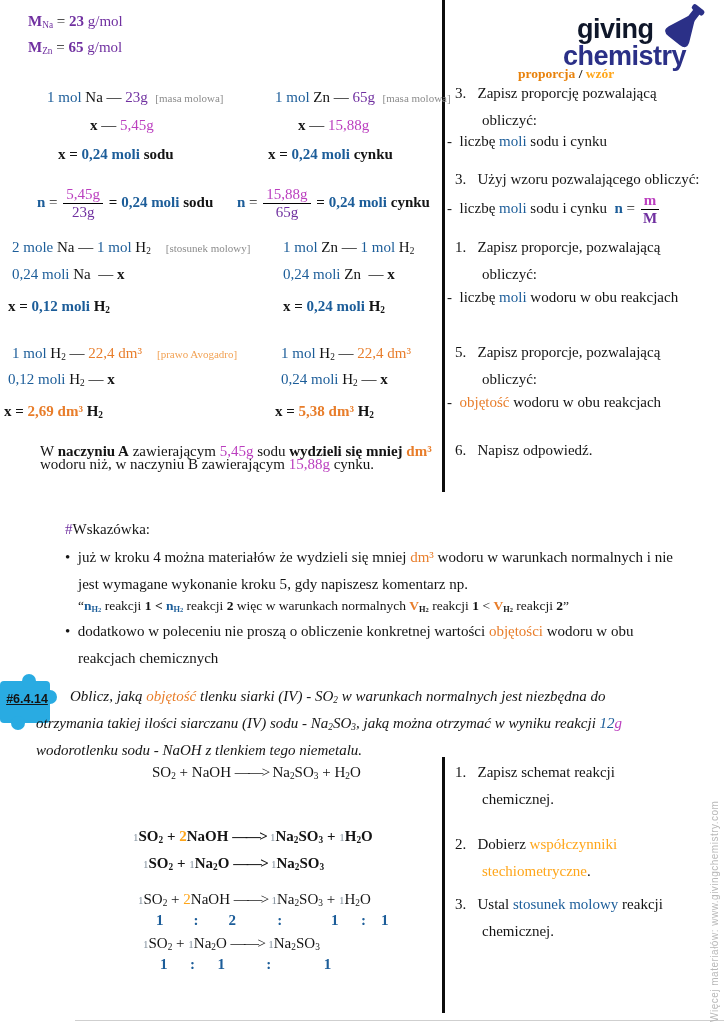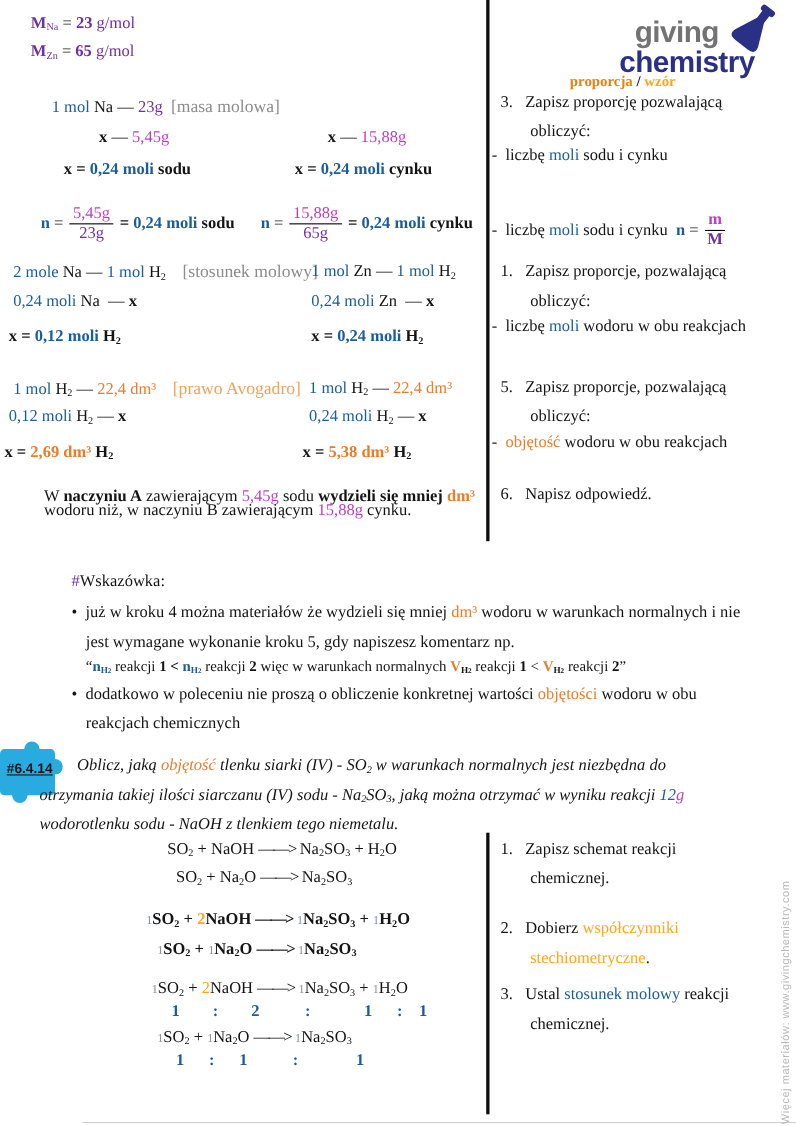--- a/index.html
+++ b/index.html
@@ -11,21 +11,21 @@
   .b{font-weight:700;}
   .bl{color:#1c5d99;}
   .pu{color:#7030a0;}
   .mg{color:#bb3fbf;}
   .or{color:#e87d2a;}
   .lo{color:#f2a254;}
   .go{color:#ffa61a;text-align:center;}
   .po{color:#e8820c;}
   .gy{color:#8c8c8c;}
   .co{color:#8593a0;font-size:11px;}
-  .sm{font-size:16px;text-align:right;}
+  .sm{font-size:11px;text-align:right;}
   .u{text-underline-offset:2px;}
   .arr{letter-spacing:-1.5px;}
   .it{font-style:italic;}
   .f13{font-size:13.5px;}
   .f12{font-size:12.5px;text-decoration:underline;}
   .frac{display:inline-block;text-align:center;vertical-align:middle;padding:0 2px;}
   .fr-num{display:block;border-bottom:1.4px solid #000;padding:0 3px;line-height:1.15;}
   .fr-den{display:block;line-height:1.15;}
   .divider{position:absolute;width:3px;background:#0d0d0d;}
   .sans{font-family:"Liberation Sans","DejaVu Sans",sans-serif;}
@@ -39,36 +39,37 @@
 </style>
 </head>
 <body>
 
 <div id="page">
 
   <div class="divider" style="left:442px;top:0;height:492px"></div>
   <div class="divider" style="left:442px;top:757px;height:256px"></div>
   <div id="page-edge"></div>
 
-  <div class="logo-word" style="left:577px;top:16px;color:#737373">giving</div>
+  <div class="logo-word" style="left:577px;top:16px;color:#0f172a">giving</div>
   <div class="logo-word" style="left:563px;top:43px;color:#2b3087">chemistry</div>
   <svg style="position:absolute;left:648px;top:3px" width="70" height="46" viewBox="0 0 70 46">
     <g transform="rotate(38 35 23)" fill="#2b3087">
       <rect x="30" y="-2" width="14" height="6" rx="2.5"></rect>
       <rect x="33" y="2" width="8" height="12" rx="1.5"></rect>
       <path d="M33 12 L24 32 Q21 40 30 40 L44 40 Q53 40 50 32 L41 12 Z"></path>
     </g>
   </svg>
 
   <div class="line" style="left:28px;top:12px"><span class="b pu">M</span><sub class="pu">Na</sub><span> = </span><span class="b pu">23</span><span class="pu"> g/mol</span></div>
   <div class="line" style="left:28px;top:38px"><span class="b pu">M</span><sub class="pu">Zn</sub><span> = </span><span class="b pu">65</span><span class="pu"> g/mol</span></div>
 
   <div class="line" style="left:47px;top:88px"><span class="bl">1 mol</span><span> Na — </span><span class="pu">23g</span><span>  </span><span class="gy sm">[masa molowa]</span></div>
   <div class="line" style="left:90px;top:116px"><span class="b">x</span><span> — </span><span class="mg">5,45g</span></div>
   <div class="line" style="left:58px;top:145px"><span class="b">x = </span><span class="b bl">0,24 moli</span><span class="b"> sodu</span></div>
+  <div class="line" style="left:275px;top:88px"><span class="bl">1 mol</span><span> Zn — </span><span class="pu">65g</span><span>  </span><span class="gy sm">[masa molowa]</span></div>
   <div class="line" style="left:298px;top:116px"><span class="b">x</span><span> — </span><span class="mg">15,88g</span></div>
   <div class="line" style="left:268px;top:145px"><span class="b">x = </span><span class="b bl">0,24 moli</span><span class="b"> cynku</span></div>
 
   <div class="line" style="left:37px;top:186px"><span><span class="b bl">n</span><span> = </span></span><span class="frac"><span class="fr-num mg">5,45g</span><span class="fr-den pu">23g</span></span><span><span class="b"> = </span><span class="b bl">0,24 moli</span><span class="b"> sodu</span></span></div>
   <div class="line" style="left:237px;top:186px"><span><span class="b bl">n</span><span> = </span></span><span class="frac"><span class="fr-num mg">15,88g</span><span class="fr-den pu">65g</span></span><span><span class="b"> = </span><span class="b bl">0,24 moli</span><span class="b"> cynku</span></span></div>
 
   <div class="line" style="left:12px;top:238px"><span class="bl">2 mole</span><span> Na — </span><span class="bl">1 mol</span><span> H</span><sub>2</sub><span>    </span><span class="gy sm">[stosunek molowy]</span></div>
   <div class="line" style="left:12px;top:265px"><span class="bl">0,24 moli</span><span> Na  — </span><span class="b">x</span></div>
   <div class="line" style="left:8px;top:297px"><span class="b">x = </span><span class="b bl">0,12 moli</span><span class="b"> H</span><sub class="b">2</sub></div>
   <div class="line" style="left:283px;top:238px"><span class="bl">1 mol</span><span> Zn — </span><span class="bl">1 mol</span><span> H</span><sub>2</sub></div>
@@ -82,20 +83,21 @@
   <div class="line" style="left:281px;top:370px"><span class="bl">0,24 moli</span><span> H</span><sub>2</sub><span> — </span><span class="b">x</span></div>
   <div class="line" style="left:275px;top:402px"><span class="b">x = </span><span class="b or">5,38 dm³</span><span class="b"> H</span><sub class="b">2</sub></div>
 
   <div class="line" style="left:40px;top:442px"><span>W </span><span class="b">naczyniu A</span><span> zawierającym </span><span class="mg">5,45g</span><span> sodu </span><span class="b">wydzieli się mniej </span><span class="b or">dm³</span></div>
   <div class="line" style="left:40px;top:455px"><span>wodoru niż, w naczyniu B zawierającym </span><span class="mg">15,88g</span><span> cynku.</span></div>
 
   <div class="line f13" style="left:518px;top:66px"><span class="b po">proporcja</span><span class="b"> / </span><span class="b go">wzór</span></div>
   <div class="line" style="left:455px;top:84px"><span>3.   Zapisz </span><span class="u">proporcję</span><span> pozwalającą</span></div>
   <div class="line" style="left:482px;top:111px"><span>obliczyć:</span></div>
   <div class="line" style="left:447px;top:132px"><span>-  liczbę </span><span class="bl">moli</span><span> sodu i cynku</span></div>
+  <div class="line" style="left:455px;top:170px"><span>3.   Użyj </span><span class="u">wzoru</span><span> pozwalającego obliczyć:</span></div>
   <div class="line" style="left:447px;top:192px"><span><span>-  liczbę </span><span class="bl">moli</span><span> sodu i cynku  </span></span><span><span class="b bl">n</span><span> = </span></span><span class="frac"><span class="fr-num b mg">m</span><span class="fr-den b pu">M</span></span></div>
   <div class="line" style="left:455px;top:238px"><span>1.   Zapisz </span><span class="u">proporcje</span><span>, pozwalającą</span></div>
   <div class="line" style="left:482px;top:265px"><span>obliczyć:</span></div>
   <div class="line" style="left:447px;top:288px"><span>-  liczbę </span><span class="bl">moli</span><span> wodoru </span><span class="u">w obu reakcjach </span></div>
   <div class="line" style="left:455px;top:343px"><span>5.   Zapisz </span><span class="u">proporcje</span><span>, pozwalającą</span></div>
   <div class="line" style="left:482px;top:370px"><span>obliczyć:</span></div>
   <div class="line" style="left:447px;top:393px"><span>-  </span><span class="or">objętość</span><span> wodoru </span><span class="u">w obu reakcjach</span></div>
   <div class="line" style="left:455px;top:441px"><span>6.   Napisz odpowiedź.</span></div>
 
   <div class="line" style="left:65px;top:520px"><span class="pu">#</span><span>Wskazówka:</span></div>
@@ -113,21 +115,20 @@
       <circle cx="18" cy="53" r="7"></circle>
     </g>
   </svg>
   <div class="line sans f12" style="left:4px;top:692px;width:46px;text-align:center;font-weight:700">#6.4.14</div>
 
   <div class="line it" style="left:70px;top:687px"><span>Oblicz, jaką </span><span class="or">objętość</span><span> tlenku siarki (IV) - SO</span><sub>2</sub><span> w </span><span class="u">warunkach normalnych</span><span> jest niezbędna do</span></div>
   <div class="line it" style="left:36px;top:714px"><span>otrzymania takiej ilości siarczanu (IV) sodu - Na</span><sub>2</sub><span>SO</span><sub>3</sub><span>, jaką można otrzymać w wyniku reakcji </span><span class="bl">12</span><span class="mg">g</span></div>
   <div class="line it" style="left:36px;top:741px"><span>wodorotlenku sodu - NaOH z tlenkiem tego niemetalu.</span></div>
 
   <div class="line" style="left:152px;top:763px"><span>SO</span><sub>2</sub><span> + NaOH </span><span class="arr">——&gt;</span><span> Na</span><sub>2</sub><span>SO</span><sub>3</sub><span> + H</span><sub>2</sub><span>O</span></div>
-  <div class="line" style="left:160px;top:789px"><span>SO</span><sub>2</sub><span> + Na</span><sub>2</sub><span>O </span><span class="arr">——&gt;</span><span> Na</span><sub>2</sub><span>SO</span><sub>3</sub></div>
   <div class="line" style="left:133px;top:827px"><span class="co">1</span><span class="b">SO</span><sub class="b">2</sub><span class="b"> + </span><span class="b go">2</span><span class="b">NaOH </span><span class="b arr">——&gt;</span><span class="b"> </span><span class="co">1</span><span class="b">Na</span><sub class="b">2</sub><span class="b">SO</span><sub class="b">3</sub><span class="b"> + </span><span class="co">1</span><span class="b">H</span><sub class="b">2</sub><span class="b">O</span></div>
   <div class="line" style="left:143px;top:854px"><span class="co">1</span><span class="b">SO</span><sub class="b">2</sub><span class="b"> + </span><span class="co">1</span><span class="b">Na</span><sub class="b">2</sub><span class="b">O </span><span class="b arr">——&gt;</span><span class="b"> </span><span class="co">1</span><span class="b">Na</span><sub class="b">2</sub><span class="b">SO</span><sub class="b">3</sub></div>
   <div class="line" style="left:138px;top:890px"><span class="co">1</span><span>SO</span><sub>2</sub><span> + </span><span class="go">2</span><span>NaOH </span><span class="arr">——&gt;</span><span> </span><span class="co">1</span><span>Na</span><sub>2</sub><span>SO</span><sub>3</sub><span> + </span><span class="co">1</span><span>H</span><sub>2</sub><span>O</span></div>
   <div class="line" style="left:156px;top:911px"><span class="b bl">1        :        2           :             1      :    1</span></div>
   <div class="line" style="left:143px;top:934px"><span class="co">1</span><span>SO</span><sub>2</sub><span> + </span><span class="co">1</span><span>Na</span><sub>2</sub><span>O </span><span class="arr">——&gt;</span><span> </span><span class="co">1</span><span>Na</span><sub>2</sub><span>SO</span><sub>3</sub></div>
   <div class="line" style="left:160px;top:955px"><span class="b bl">1      :      1           :              1</span></div>
 
   <div class="line" style="left:455px;top:763px"><span>1.   Zapisz schemat reakcji</span></div>
   <div class="line" style="left:482px;top:790px"><span>chemicznej.</span></div>
   <div class="line" style="left:455px;top:835px"><span>2.   Dobierz </span><span class="go">współczynniki</span></div>

